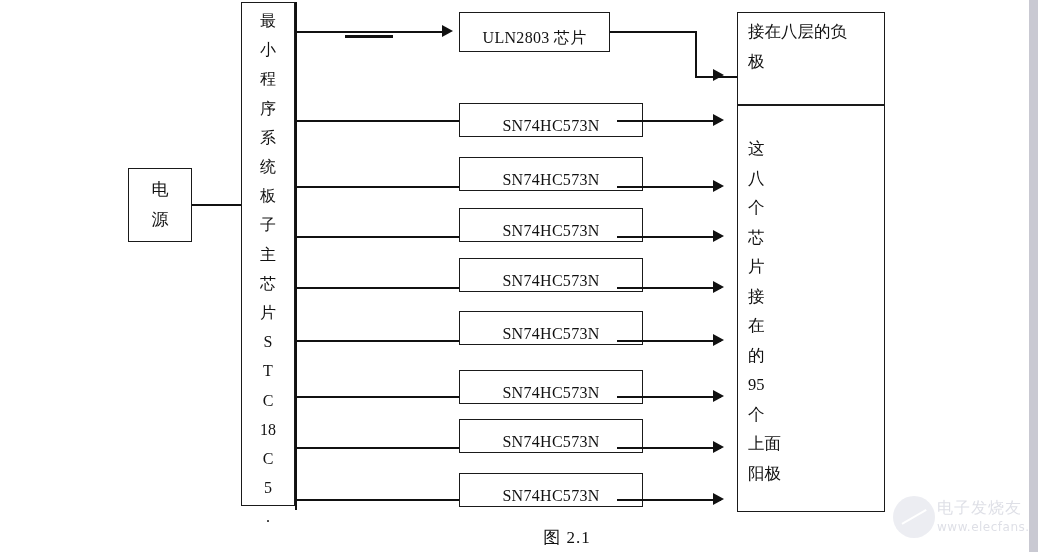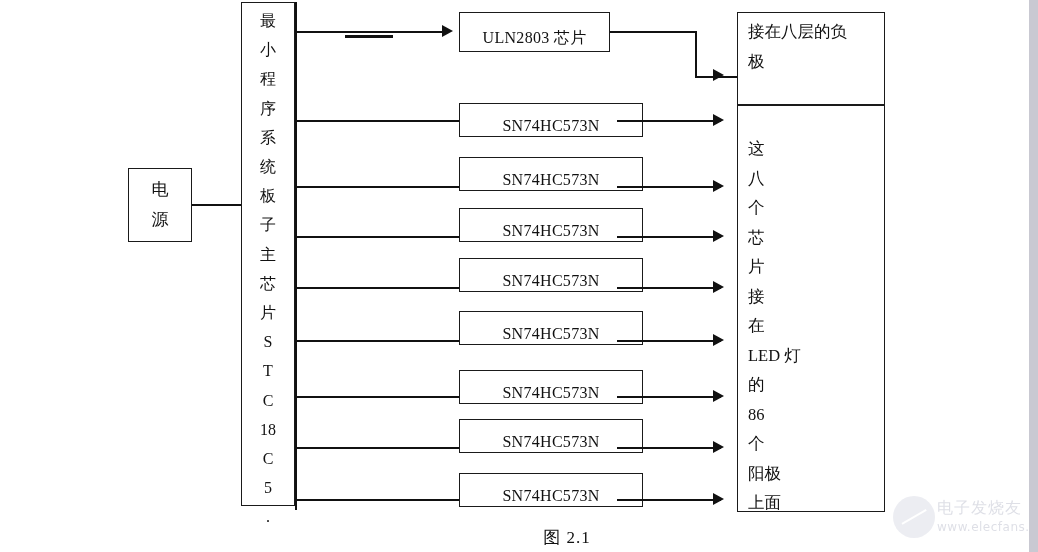--- a/index.html
+++ b/index.html
@@ -323,26 +323,25 @@
   </div>
 
   <div class="box" id="right-bottom-box">
     <div class="vline-item">这</div>
     <div class="vline-item">八</div>
     <div class="vline-item">个</div>
     <div class="vline-item">芯</div>
     <div class="vline-item">片</div>
     <div class="vline-item">接</div>
     <div class="vline-item">在</div>
-    <div class="vline-item">LED 灯</div>
     <div class="vline-item">的</div>
-    <div class="vline-item">86</div>
+    <div class="vline-item">95</div>
     <div class="vline-item">个</div>
+    <div class="vline-item">上面</div>
     <div class="vline-item">阳极</div>
-    <div class="vline-item">上面</div>
   </div>
 
   <div id="caption">图 2.1</div>
 
   <div id="watermark">
     <div class="wm-logo"></div>
     <div class="wm-cn">电子发烧友</div>
     <div class="wm-url">www.elecfans.com</div>
   </div>
 

